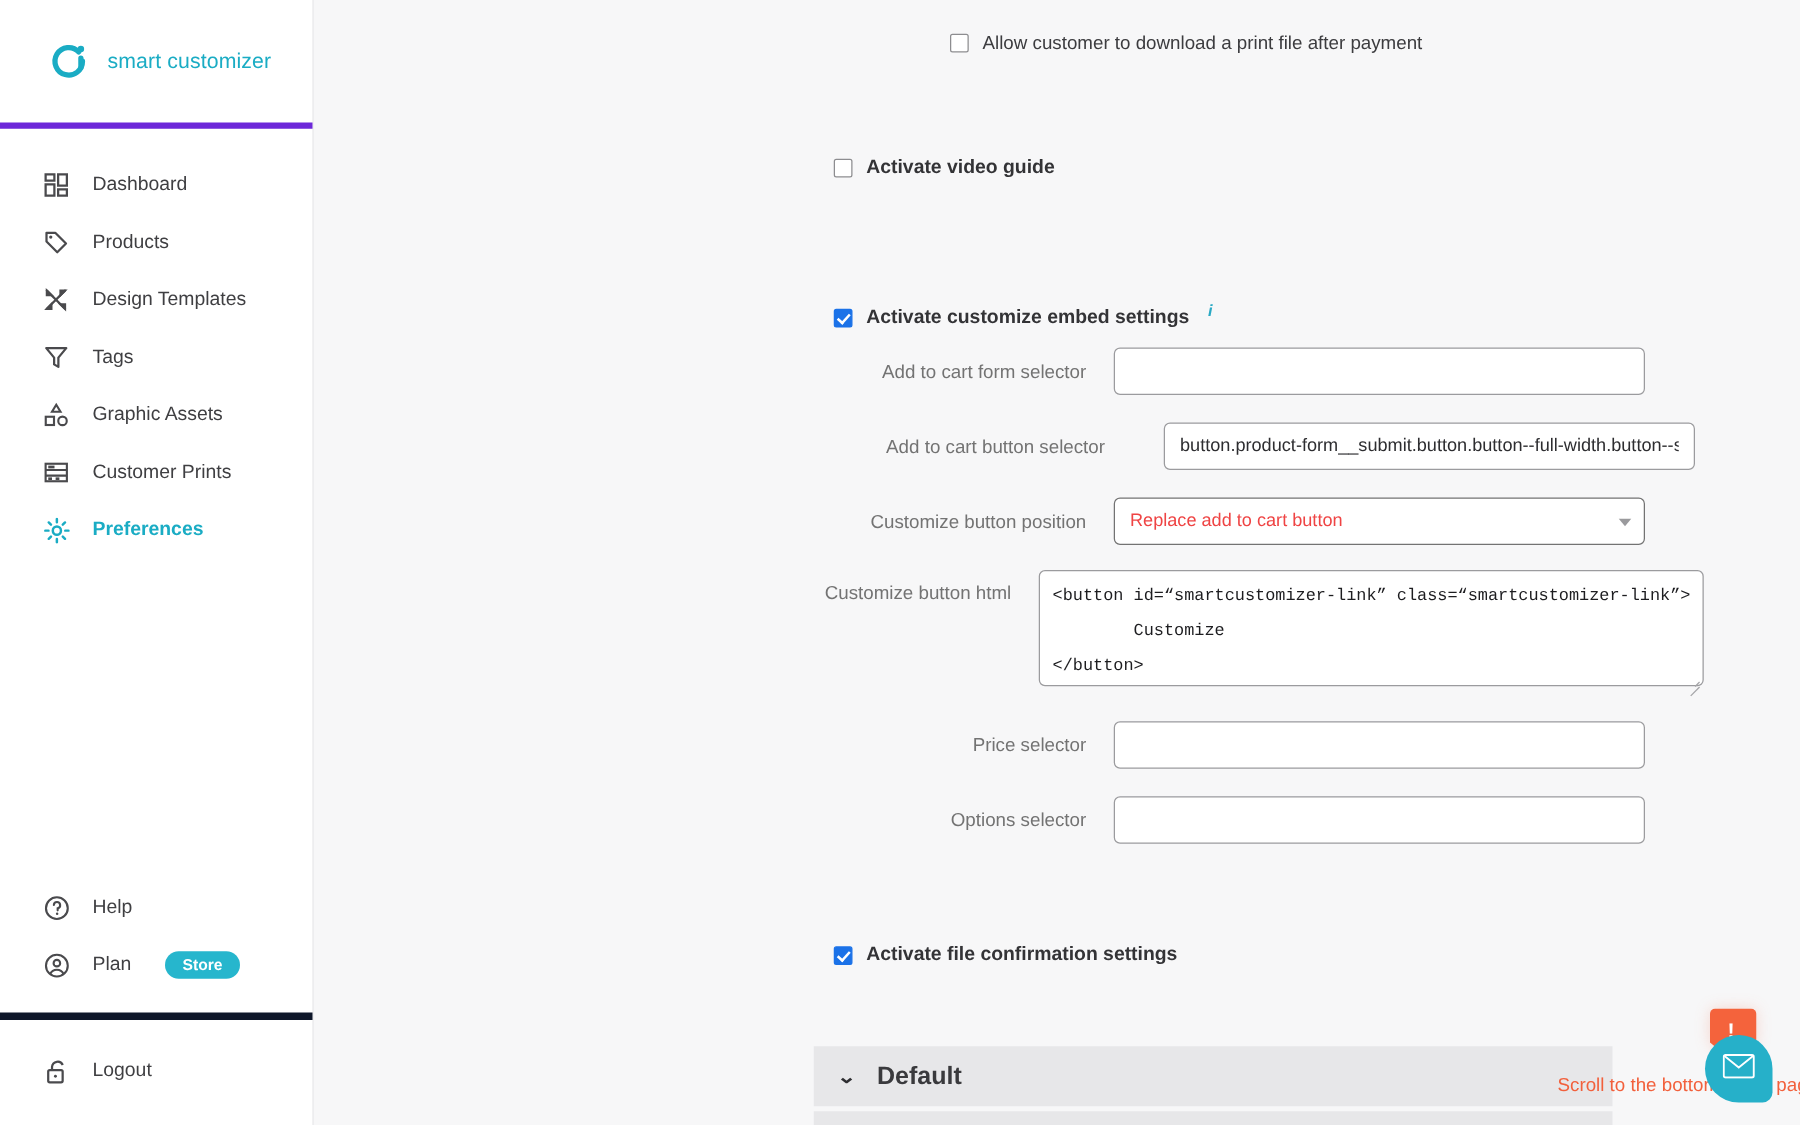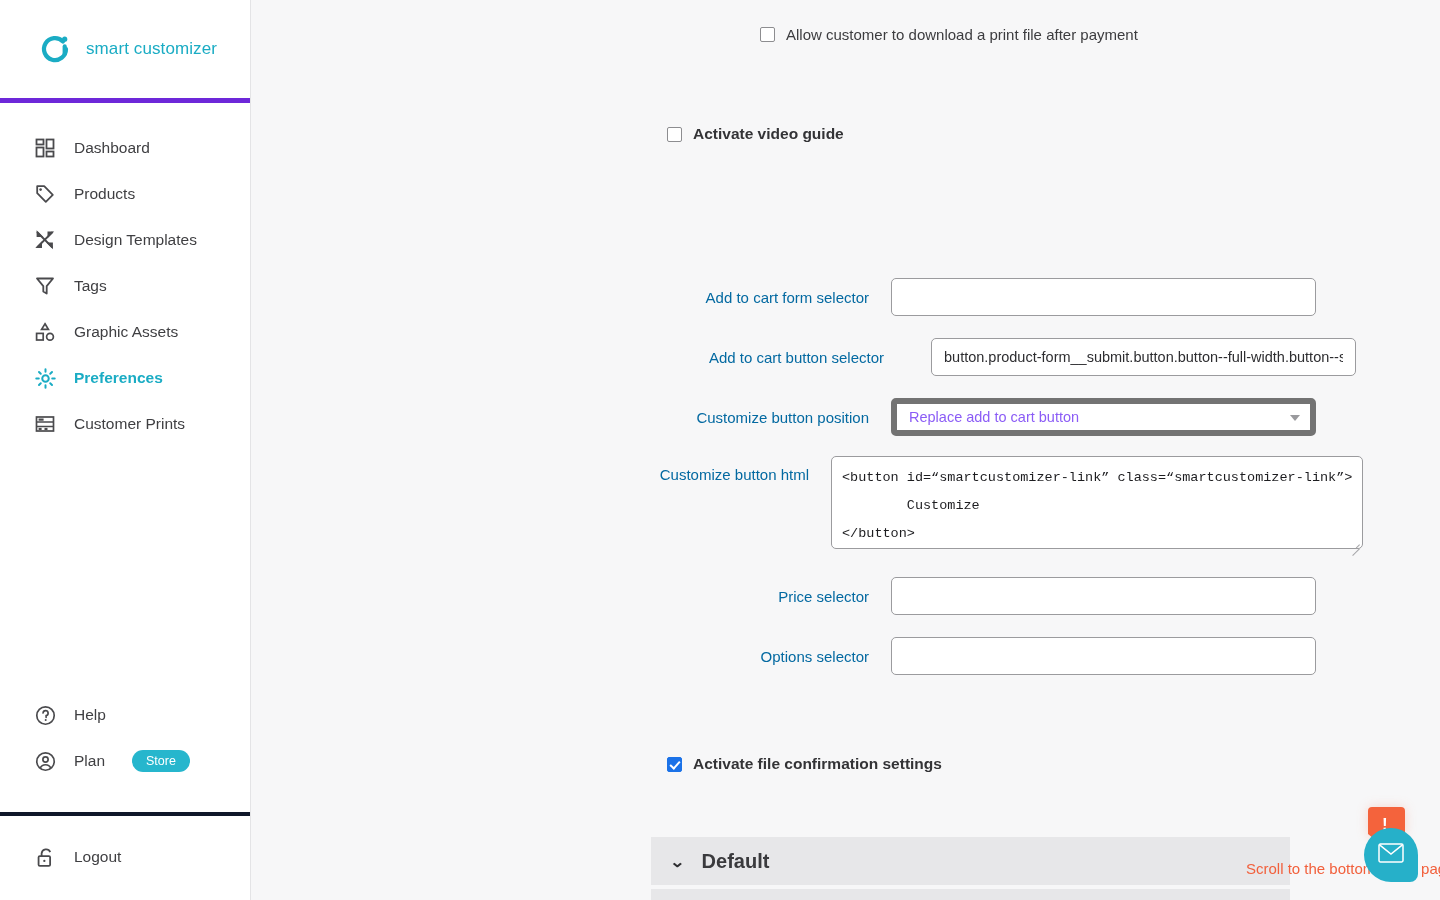--- a/index.html
+++ b/index.html
@@ -58,27 +58,27 @@
     color: #4a4a4d;
   }
   .nav-item.active { color: #1aacc4; font-weight: bold; }
   .nav-item.active .nav-ico { color: #1aacc4; }
 
   .sidebar-bottom {
     position: absolute;
     left: 0; right: 0;
     bottom: 0;
   }
-  .sidebar-bottom .group-top { padding-bottom: 28px; border-bottom: 4px solid #0f172a; }
+  .sidebar-bottom .group-top { padding-bottom: 15px; border-bottom: 6px solid #0f172a; }
   .sidebar-bottom .group-bot { padding-top: 18px; padding-bottom: 20px; }
   .plan-badge {
     background: #26b6cd;
     color: #fff;
     font-size: 12.5px;
-    font-weight: normal;
+    font-weight: bold;
     border-radius: 13px;
     padding: 5px 14px;
     margin-left: 10px;
     line-height: 1;
   }
 
   
   .main {
     flex: 1 1 auto;
     height: 900px;
@@ -148,46 +148,46 @@
   .frow {
     position: absolute;
     display: flex;
     align-items: center;
   }
   .flabel {
     width: 345px;
     text-align: right;
     padding-right: 22px;
     font-size: 15px;
-    color: #0369a1;
+    color: #737373;
   }
   .finput {
     width: 425px;
     height: 38px;
     border: 1px solid #9b9b9e;
     border-radius: 5px;
     background: #fff;
     font-family: "Liberation Sans", sans-serif;
     font-size: 14.5px;
     color: #2d2d30;
     padding: 0 12px;
     outline: none;
   }
   .fselect {
     width: 425px;
     height: 38px;
-    border: 6px solid #737373;
+    border: 1px solid #737373;
     border-radius: 5px;
     background: #fff;
     display: flex;
     align-items: center;
     padding: 0 12px;
     position: relative;
     font-size: 14.5px;
-    color: #8b5cf6;
+    color: #ef4444;
     cursor: pointer;
   }
   .fselect .caret {
     position: absolute;
     right: 10px; top: 50%;
     margin-top: -2px;
     width: 0; height: 0;
     border-left: 5px solid transparent;
     border-right: 5px solid transparent;
     border-top: 6px solid #9a9a9d;
@@ -369,41 +369,41 @@
         <span class="nav-ico">
           <svg width="20" height="20" viewBox="0 0 20 20" fill="none" stroke="currentColor" stroke-width="1.7">
             <path d="M10 1.8 L13.4 7.4 H6.6z"></path>
               <rect x="1.6" y="11.4" width="6.6" height="6.6"></rect>
               <circle cx="15" cy="14.7" r="3.4"></circle>
           </svg>
         </span>
         <span>Graphic Assets</span>
       </div>
 
-      <div class="nav-item active">
-        <span class="nav-ico">
-          <svg width="21" height="21" viewBox="0 0 20 20" fill="none" stroke="currentColor" stroke-width="1.9">
-            <circle cx="10" cy="10" r="3.1"></circle>
-            <path d="M10 1.2v2.4M10 16.4v2.4M18.8 10h-2.4M3.6 10H1.2M16.2 3.8l-1.7 1.7M5.5 14.5l-1.7 1.7M16.2 16.2l-1.7-1.7M5.5 5.5 3.8 3.8" stroke-linecap="round"></path>
-          </svg>
-        </span>
-        <span>Preferences</span>
-      </div>
-
       <div class="nav-item">
         <span class="nav-ico">
           <svg width="20" height="20" viewBox="0 0 20 20" fill="none" stroke="currentColor" stroke-width="1.7">
             <rect x="1.5" y="3" width="17" height="14"></rect>
             <path d="M1.5 8h17M1.5 12.5h17"></path>
             <rect x="3.6" y="4.5" width="5" height="2.2" fill="currentColor" stroke="none"></rect>
             <rect x="3.6" y="13.9" width="3" height="2.1" fill="currentColor" stroke="none"></rect>
             <rect x="9.5" y="13.9" width="3" height="2.1" fill="currentColor" stroke="none"></rect>
           </svg>
         </span>
         <span>Customer Prints</span>
+      </div>
+
+      <div class="nav-item active">
+        <span class="nav-ico">
+          <svg width="21" height="21" viewBox="0 0 20 20" fill="none" stroke="currentColor" stroke-width="1.9">
+            <circle cx="10" cy="10" r="3.1"></circle>
+            <path d="M10 1.2v2.4M10 16.4v2.4M18.8 10h-2.4M3.6 10H1.2M16.2 3.8l-1.7 1.7M5.5 14.5l-1.7 1.7M16.2 16.2l-1.7-1.7M5.5 5.5 3.8 3.8" stroke-linecap="round"></path>
+          </svg>
+        </span>
+        <span>Preferences</span>
       </div>
     </nav>
 
     <div class="sidebar-bottom">
       <div class="group-top">
         <div class="nav-item">
           <span class="nav-ico">
             <svg width="21" height="21" viewBox="0 0 20 20" fill="none" stroke="currentColor" stroke-width="1.6">
               <circle cx="10" cy="10" r="8.3"></circle>
               <path d="M7.7 7.6a2.4 2.4 0 1 1 2.9 2.5v1.6" stroke-linecap="round"></path>
@@ -444,20 +444,25 @@
     <div class="cb-line top-cb">
       <span class="cbx"></span>
       <span class="cb-label-plain">Allow customer to download a print file after payment</span>
     </div>
 
     <div class="cb-line videoguide-cb">
       <span class="cbx"></span>
       <span class="cb-label-bold">Activate video guide</span>
     </div>
 
+    <div class="cb-line embed-cb">
+      <span class="cbx checked"></span>
+      <span class="cb-label-bold">Activate customize embed settings</span>
+      <span class="info-i">i</span>
+    </div>
 
     <div class="frow r-form">
       <label class="flabel">Add to cart form selector</label>
       <input class="finput" type="text" value="" style="">
     </div>
 
     <div class="frow r-btnsel">
       <label class="flabel">Add to cart button selector</label>
       <input class="finput" type="text" value="button.product-form__submit.button.button--full-width.button--s" style="">
     </div>

